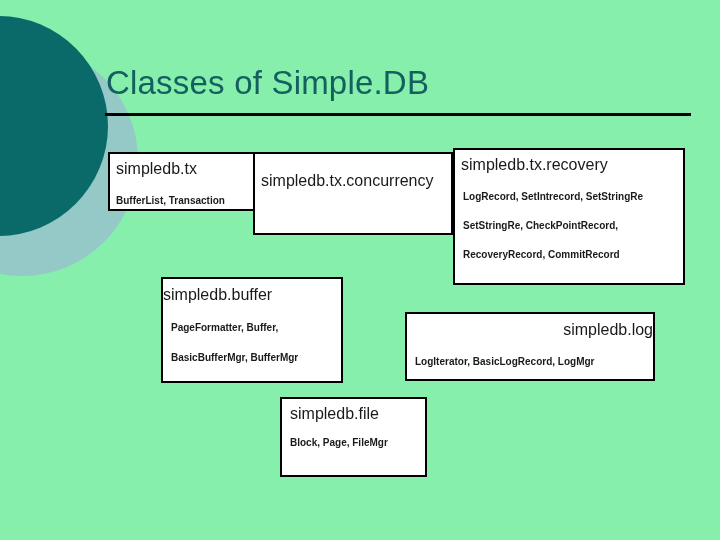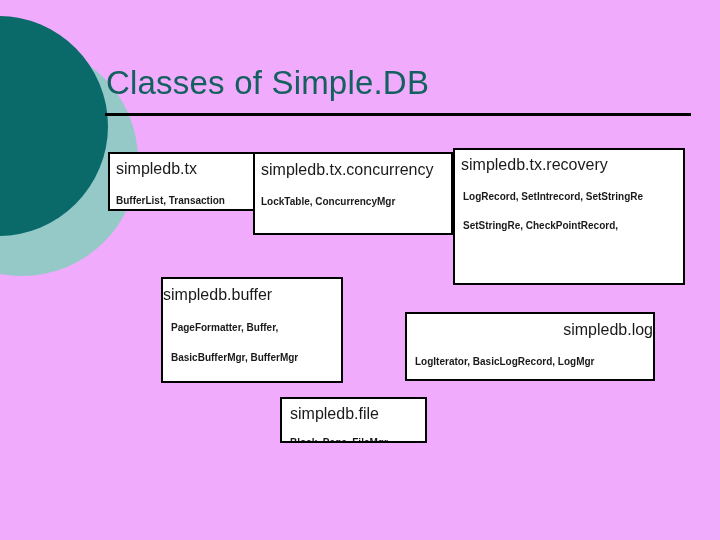--- a/index.html
+++ b/index.html
@@ -10,21 +10,21 @@
     width: 720px;
     height: 540px;
     background: #ffffff;
     font-family: "Liberation Sans", sans-serif;
     overflow: hidden;
   }
   .slide {
     position: relative;
     width: 720px;
     height: 540px;
-    background: #f0abfc;
+    background: #86efac;
     overflow: hidden;
   }
 
   
   .deco-circle-light {
     position: absolute;
     left: -94px;
     top: 44px;
     width: 232px;
     height: 232px;
@@ -91,21 +91,21 @@
     left: 108px; top: 152px; width: 147px; height: 59px;
     z-index: 3;
   }
   #box-tx .pkg-title { margin: 5px 0 0 6px; }
   #box-tx .pkg-line  { margin: 14px 0 0 6px; }
 
   #box-concurrency {
     left: 253px; top: 152px; width: 200px; height: 83px;
     z-index: 2;
   }
-  #box-concurrency .pkg-title { margin: 6px 0 0 6px; }
+  #box-concurrency .pkg-title { margin: 17px 0 0 6px; }
   #box-concurrency .pkg-line  { margin: 14px 0 0 6px; }
 
   #box-recovery {
     left: 453px; top: 148px; width: 232px; height: 137px;
     z-index: 4;
   }
   #box-recovery .pkg-title { margin: 5px 0 0 6px; }
   #box-recovery .pkg-line  { margin: 14px 0 0 8px; }
 
   #box-buffer {
@@ -116,21 +116,21 @@
   #box-buffer .pkg-line  { margin: 15px 0 0 8px; }
 
   #box-log {
     left: 405px; top: 312px; width: 250px; height: 69px;
     z-index: 3;
   }
   #box-log .pkg-title { margin: 6px 0 0 8px; text-align: right; }
   #box-log .pkg-line  { margin: 14px 9px 0 8px; }
 
   #box-file {
-    left: 280px; top: 397px; width: 147px; height: 46px;
+    left: 280px; top: 397px; width: 147px; height: 80px;
     z-index: 5;
   }
   #box-file .pkg-title { margin: 5px 0 0 8px; }
   #box-file .pkg-line  { margin: 11px 0 0 8px; }
 </style>
 </head>
 <body>
 
 <div class="slide">
 
@@ -140,27 +140,27 @@
   <div class="title">Classes of Simple.DB</div>
   <div class="title-rule"></div>
 
   <div class="pkg-box" id="box-tx">
     <div class="pkg-title">simpledb.tx</div>
     <div class="pkg-line">BufferList, Transaction</div>
   </div>
 
   <div class="pkg-box" id="box-concurrency">
     <div class="pkg-title">simpledb.tx.concurrency</div>
-    <div class="pkg-line">LockTable, ConcurrencyMgr</div>
   </div>
 
   <div class="pkg-box" id="box-recovery">
     <div class="pkg-title">simpledb.tx.recovery</div>
     <div class="pkg-line">LogRecord, SetIntrecord, SetStringRe</div>
     <div class="pkg-line">SetStringRe, CheckPointRecord,</div>
+    <div class="pkg-line">RecoveryRecord, CommitRecord</div>
   </div>
 
   <div class="pkg-box" id="box-buffer">
     <div class="pkg-title">simpledb.buffer</div>
     <div class="pkg-line">PageFormatter, Buffer,</div>
     <div class="pkg-line">BasicBufferMgr, BufferMgr</div>
   </div>
 
   <div class="pkg-box" id="box-log">
     <div class="pkg-title">simpledb.log</div>

